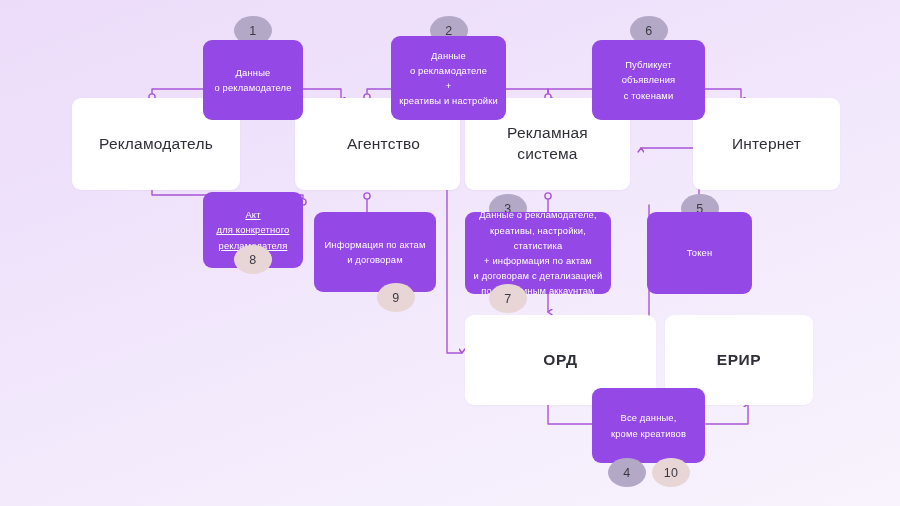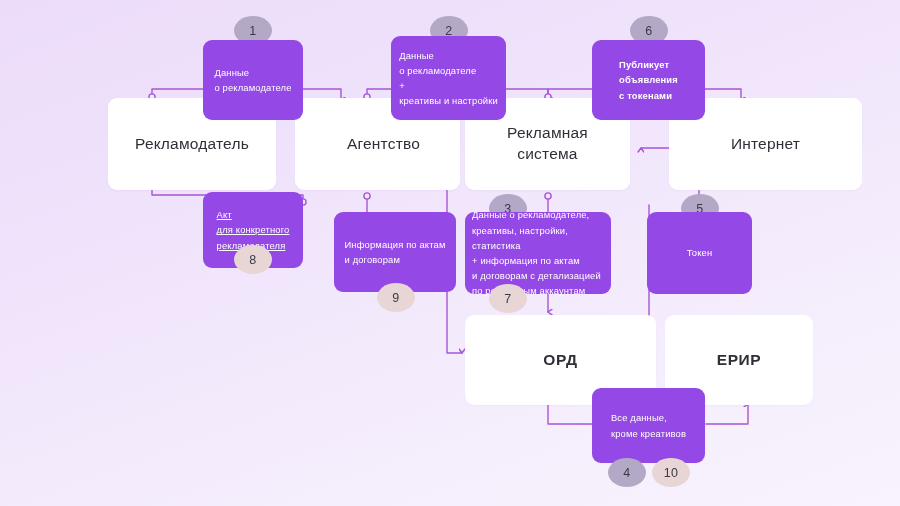--- a/index.html
+++ b/index.html
@@ -26,21 +26,21 @@
     letter-spacing: .2px;
     line-height: 1.35;
     box-shadow: 0 1px 2px rgba(120,70,180,.05);
   }
 
   .pbox {
     position: absolute;
     background: #9448e6;
     border-radius: 9px;
     display: flex; align-items: center; justify-content: center;
-    text-align: left;
+    text-align: center;
     color: #ffffff;
     font-size: 9.4px;
     line-height: 1.62;
     letter-spacing: .15px;
     padding: 4px 7px;
   }
 
   .badge {
     position: absolute;
     width: 38px; height: 29px;
@@ -97,33 +97,33 @@
       <path d="M634,353 L649,353 L649,205"></path>
       <circle cx="634" cy="353" r="3.1" fill="#f2e6fb"></circle>
 
       <path d="M548,400 L548,424 L592,424"></path>
       <circle cx="548" cy="400" r="3.1" fill="#f2e6fb"></circle>
       <path d="M706,424 L748,424 L748,404" marker-end="url(#ah)"></path>
 
     </g>
   </svg>
 
-  <div class="wbox" style="left:72px; top:98px; width:168px; height:92px;margin-left:36px;">
+  <div class="wbox" style="left:72px; top:98px; width:168px; height:92px;">
     <span>Рекламодатель</span>
   </div>
 
   <div class="wbox" style="left:295px; top:98px; width:165px; height:92px;padding-left:12px;">
     <span>Агентство</span>
   </div>
 
   <div class="wbox" style="left:465px; top:98px; width:165px; height:92px;">
     <span style="max-width:110px;">Рекламная система</span>
   </div>
 
-  <div class="wbox" style="left:669px; top:98px; width:193px; height:92px;">
+  <div class="wbox" style="left:693px; top:98px; width:147px; height:92px;">
     <span>Интернет</span>
   </div>
 
   <div class="wbox" style="left:465px; top:315px; width:191px; height:90px; font-weight:700; letter-spacing:.6px;">
     <span>ОРД</span>
   </div>
 
   <div class="wbox" style="left:665px; top:315px; width:148px; height:90px; font-weight:700; letter-spacing:.6px;">
     <span>ЕРИР</span>
   </div>
@@ -135,35 +135,35 @@
   </div>
 
   <div class="pbox" style="left:391px; top:36px; width:115px; height:84px; white-space:pre-line;">Данные
 о рекламодателе
 +
 креативы и настройки</div>
   <div class="badge grey top" style="left:430px; top:16px;">
     <span>2</span>
   </div>
 
-  <div class="pbox" style="left:592px; top:40px; width:113px; height:80px; white-space:pre-line;font-weight:bold;">Публикует
+  <div class="pbox" style="left:592px; top:40px; width:113px; height:80px; white-space:pre-line;">Публикует
 объявления
 с токенами</div>
   <div class="badge grey top" style="left:630px; top:16px;">
     <span>6</span>
   </div>
 
   <div class="pbox" style="left:203px; top:192px; width:100px; height:76px; white-space:pre-line;text-decoration:underline;">Акт
 для конкретного
 рекламодателя</div>
   <div class="badge pink bot" style="left:234px; top:245px;">
     <span>8</span>
   </div>
 
-  <div class="pbox" style="left:334px; top:212px; width:122px; height:80px; white-space:pre-line;">Информация по актам
+  <div class="pbox" style="left:314px; top:212px; width:122px; height:80px; white-space:pre-line;">Информация по актам
 и договорам</div>
   <div class="badge pink bot" style="left:377px; top:283px;">
     <span>9</span>
   </div>
 
   <div class="pbox" style="left:465px; top:212px; width:146px; height:82px; white-space:pre-line;">Данные о рекламодателе,
 креативы, настройки, статистика
 + информация по актам
 и договорам с детализацией
 по рекламным аккаунтам</div>

